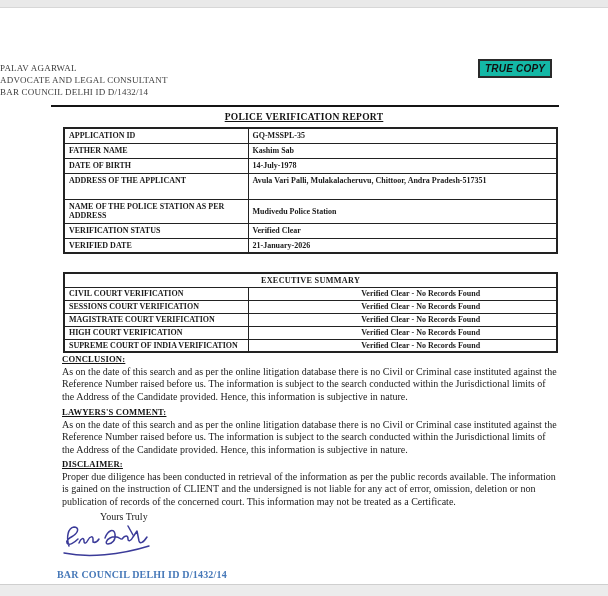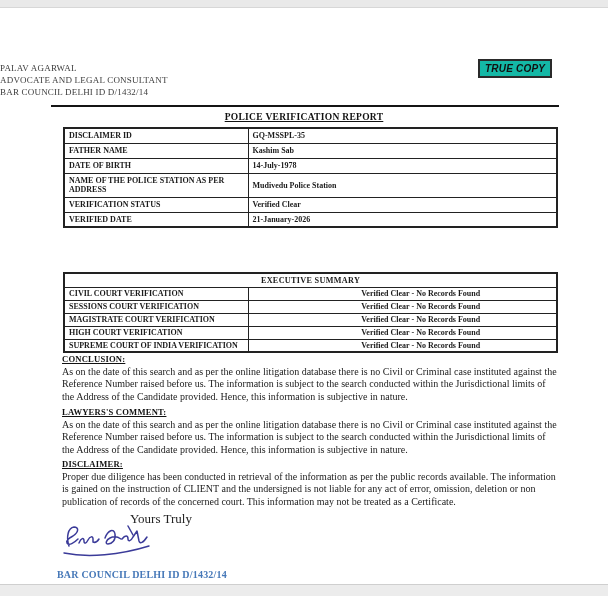--- a/index.html
+++ b/index.html
@@ -35,21 +35,21 @@
   #summary-table td.center{text-align:center;padding-left:41px;}
   #summary-table td.hdrcell{text-align:center;font-size:8.2px;letter-spacing:0.3px;}
 
   .section{position:absolute;left:62px;width:496px;}
   .sec-h{font-size:8.6px;font-weight:bold;text-decoration:underline;color:#111;letter-spacing:0.2px;}
   .sec-p{font-size:10px;line-height:12.4px;margin-top:2px;color:#222;}
   #section-conclusion{top:354px;}
   #section-lawyers{top:407px;}
   #section-disclaimer{top:459px;}
 
-  .yours{position:absolute;left:100px;top:511px;font-size:13px;color:#222;margin-left:30px;}
+  .yours{position:absolute;left:100px;top:511px;font-size:10px;color:#222;}
   .sig{position:absolute;left:58px;top:523px;width:100px;height:36px;}
   .signer{position:absolute;left:66px;top:559px;font-size:8.8px;color:#3a3a3a;margin-top:28px;}
   .barline{position:absolute;left:57px;top:569px;font-size:10px;font-weight:bold;
            color:#4678b8;letter-spacing:0.2px;}
 </style>
 </head>
 <body>
 
 <div class="page">
   <div class="strip-top"></div>
@@ -66,30 +66,34 @@
 
   <div class="title">POLICE VERIFICATION REPORT</div>
 
   <table class="tbl" id="applicant-table">
     <colgroup>
         <col class="c1">
         <col>
       </colgroup>
     <tbody>
         <tr class="h15">
-      <td>DISCLAIMER ID</td>
+      <td>APPLICATION ID</td>
       <td>GQ-MSSPL-35</td>
     </tr>
     <tr class="h15">
       <td>FATHER NAME</td>
       <td>Kashim Sab</td>
     </tr>
     <tr class="h15">
       <td>DATE OF BIRTH</td>
       <td>14-July-1978</td>
+    </tr>
+    <tr class="h26">
+      <td class="v-top">ADDRESS OF THE APPLICANT</td>
+      <td class="v-top">Avula Vari Palli, Mulakalacheruvu, Chittoor, Andra Pradesh-517351</td>
     </tr>
     <tr class="h24">
       <td>NAME OF THE POLICE STATION AS PER ADDRESS</td>
       <td>Mudivedu Police Station</td>
     </tr>
     <tr class="h15">
       <td>VERIFICATION STATUS</td>
       <td>Verified Clear</td>
     </tr>
     <tr class="h15">

